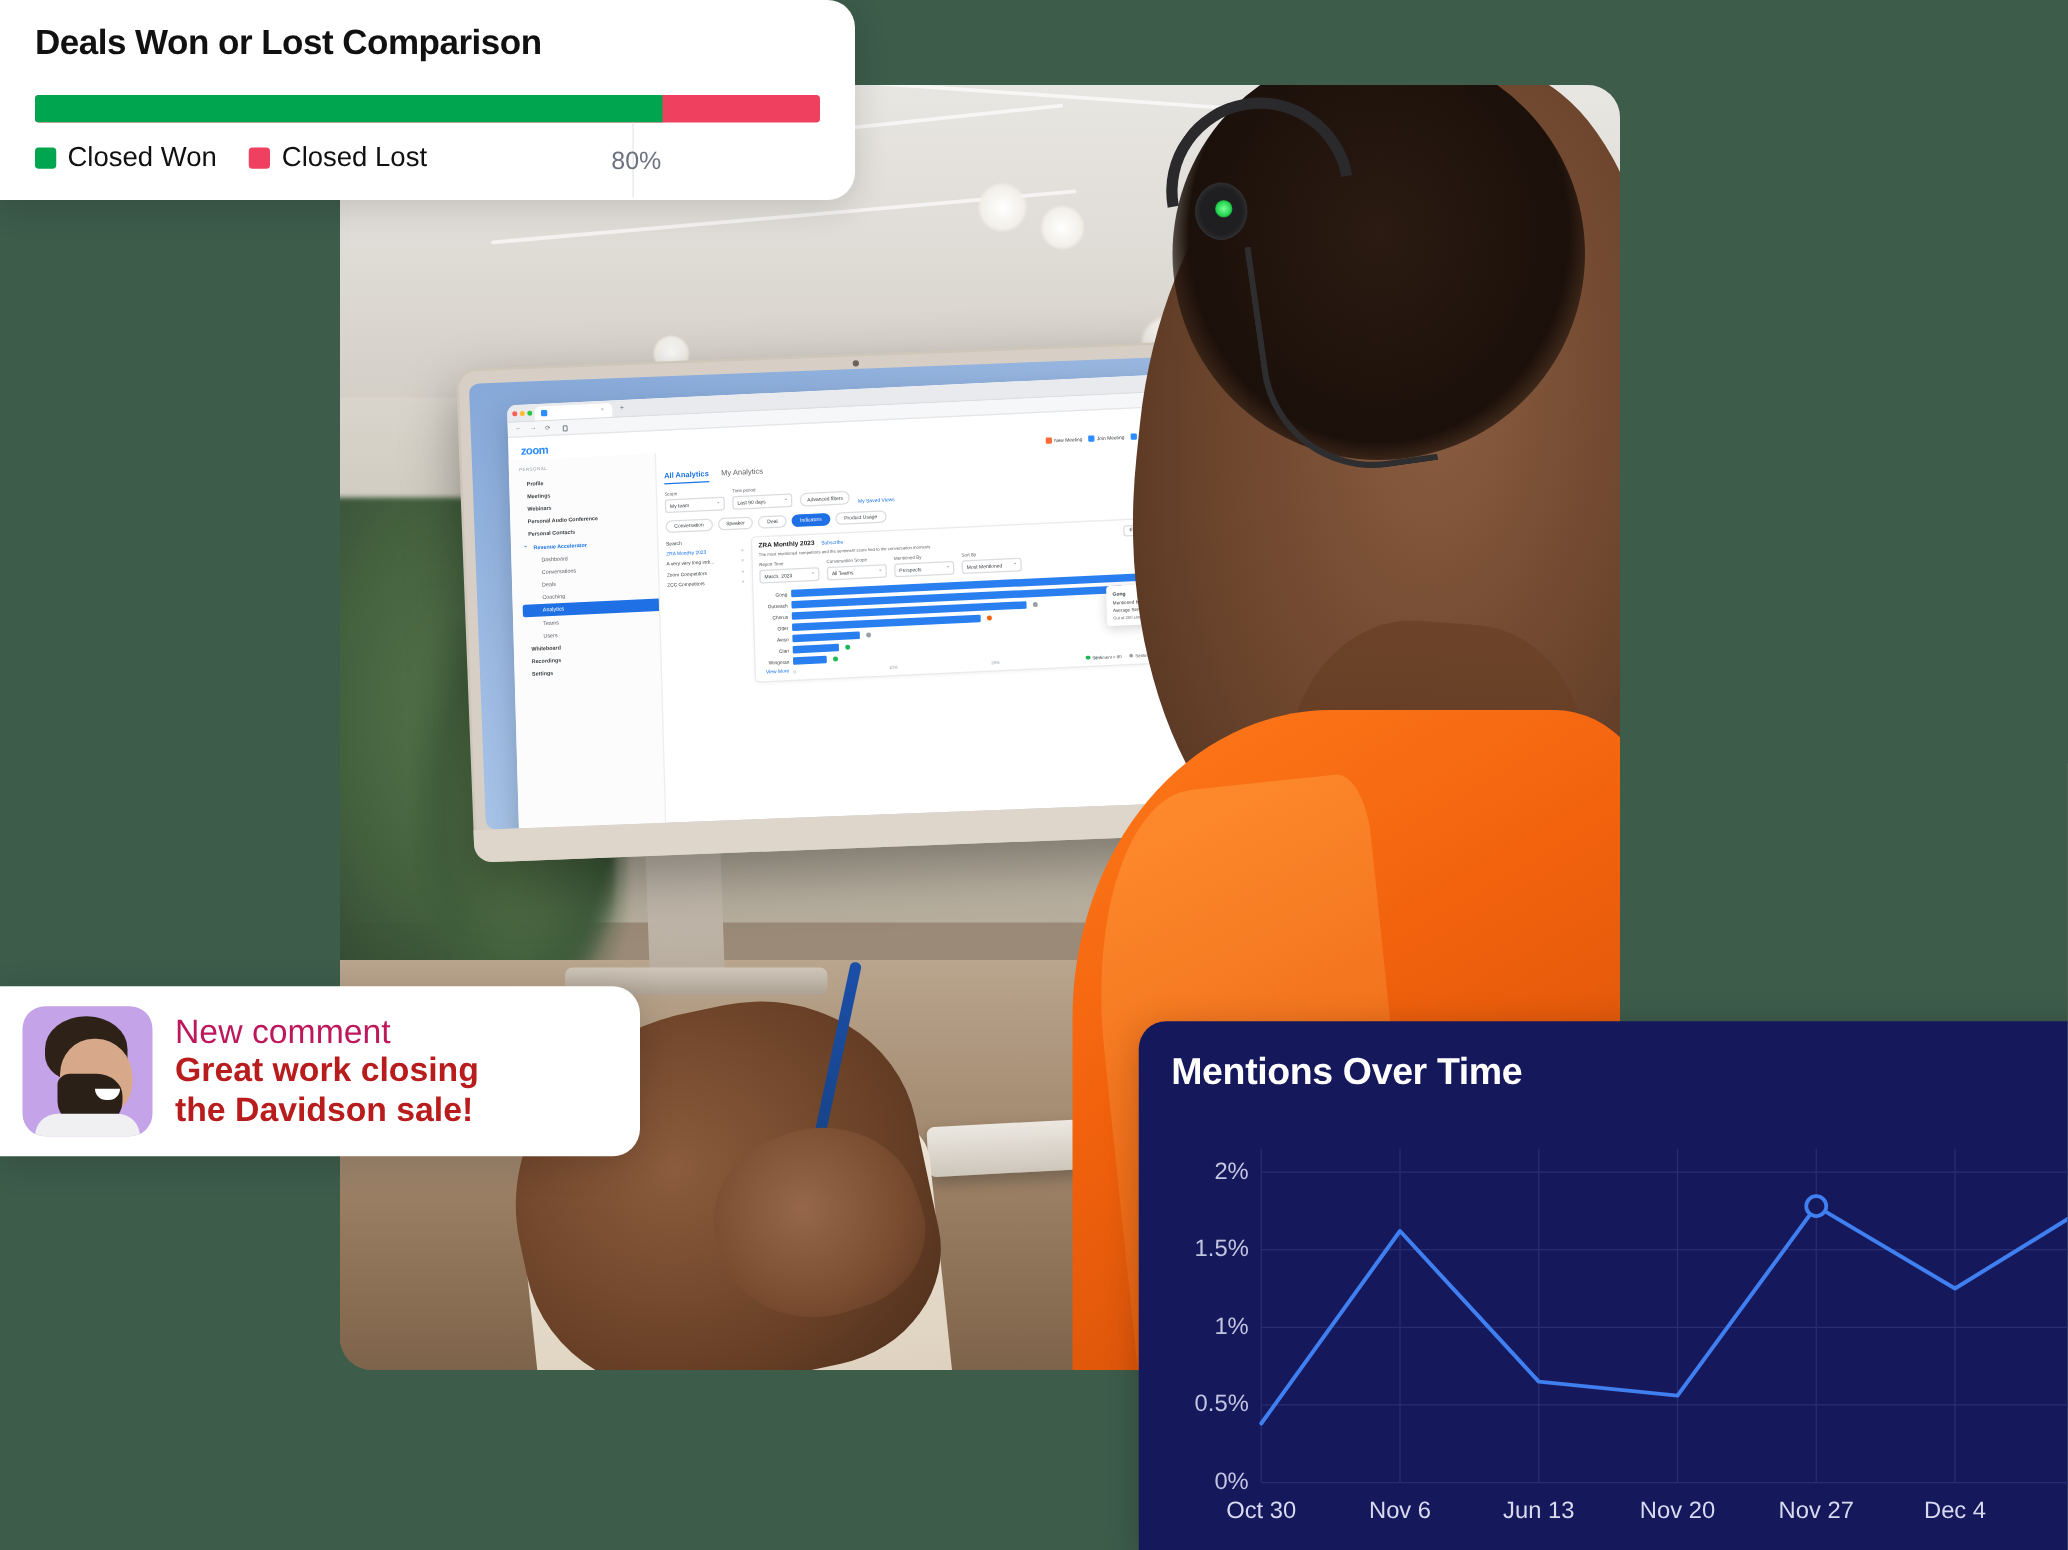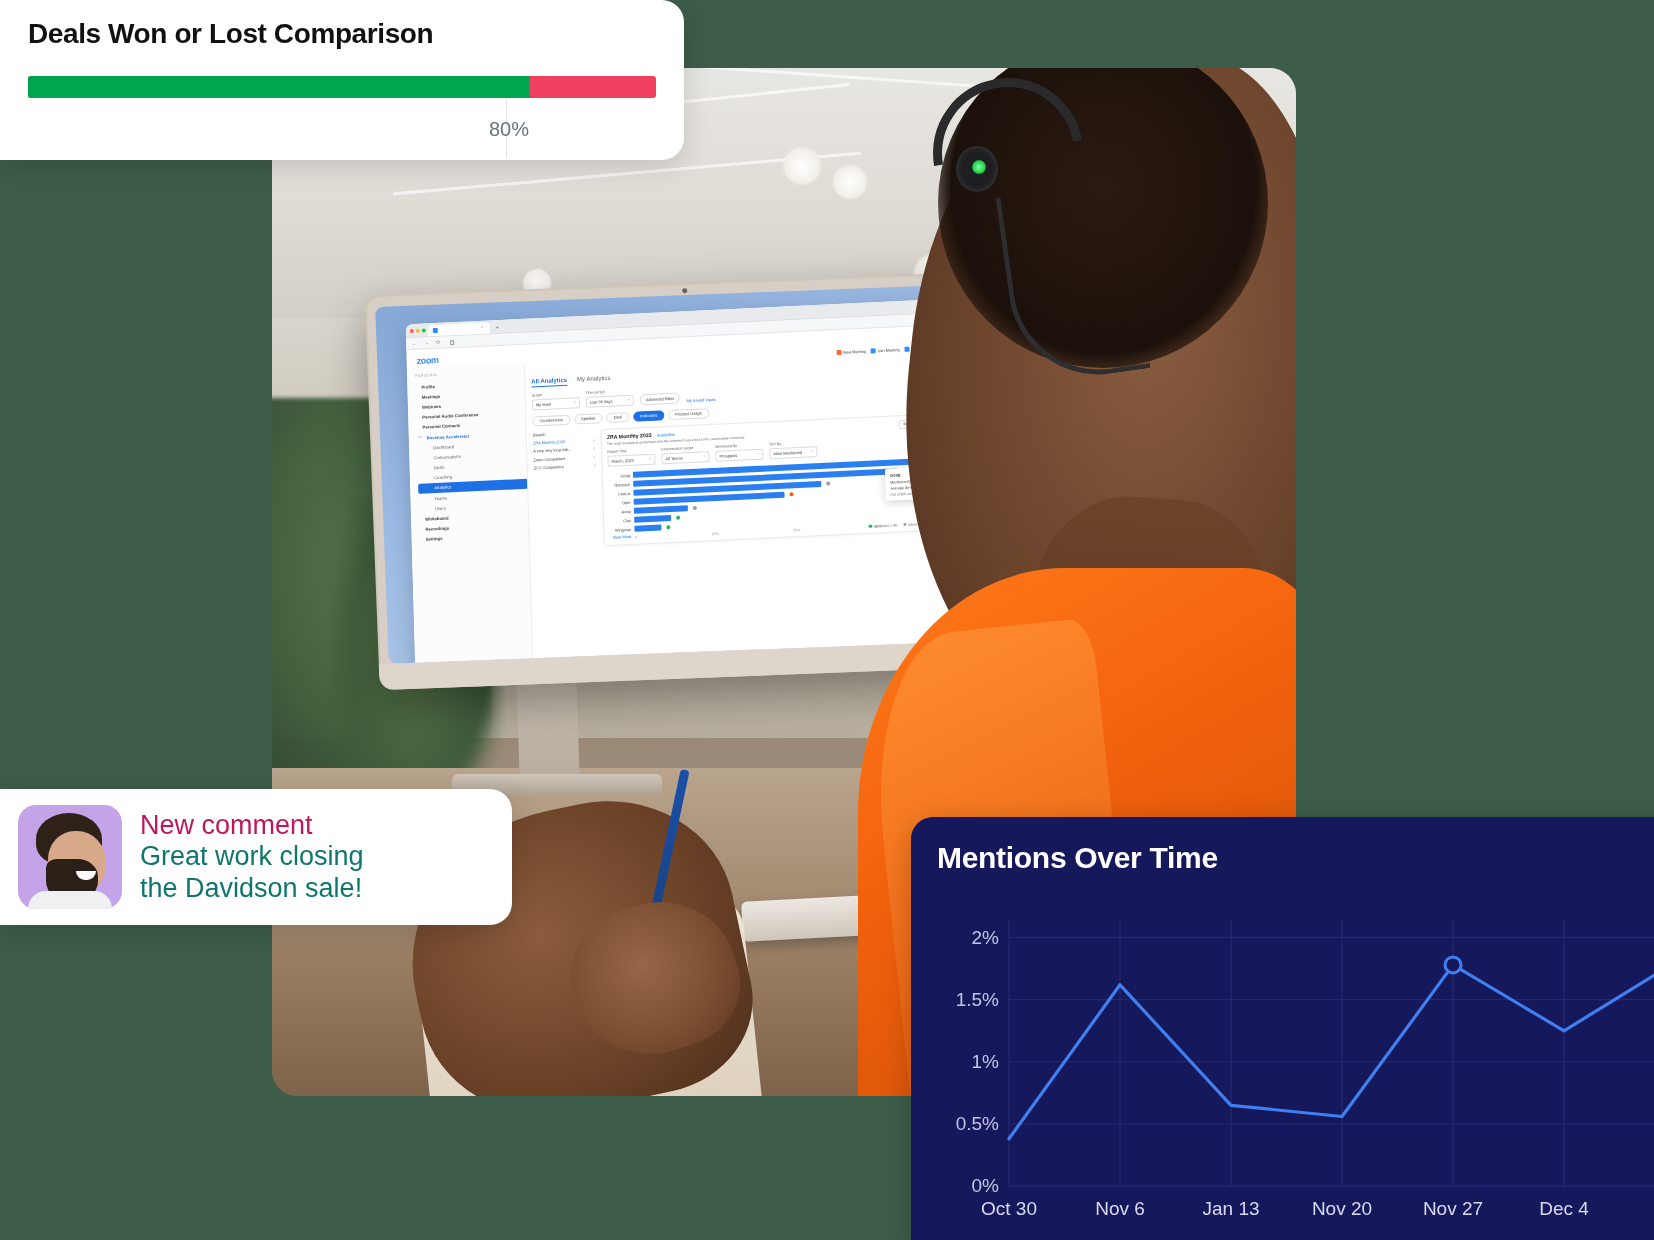--- a/index.html
+++ b/index.html
@@ -257,21 +257,21 @@
   .avatar{
     width:104px; height:104px; border-radius:18px; background:#c4a3e8; overflow:hidden; position:relative; flex:none;
   }
   .av-hair{position:absolute; left:18px; top:8px; width:66px;height:52px;background:#2e2218;border-radius:50% 50% 36% 40%;}
   .av-face{position:absolute; left:30px; top:26px; width:58px;height:62px;background:#d8a88a;border-radius:46% 50% 44% 48%;}
   .av-beard{position:absolute; left:28px; top:54px; width:52px;height:44px;background:#2b2018;border-radius:20% 40% 50% 50%;}
   .av-sm{position:absolute; left:58px; top:66px; width:20px;height:9px;background:#fff;border-radius:0 0 10px 10px;}
   .av-body{position:absolute; left:10px; bottom:0; width:84px;height:18px;background:#f0f0f2;border-radius:22px 22px 0 0;}
   .ctext{min-width:0;}
   .ctext .lbl{ font-size:27px; color:#be185d; line-height:1.16;}
-  .ctext .msg{ font-size:27px; color:#0f766e; font-weight:400; line-height:1.16;}
+  .ctext .msg{ font-size:27px; color:#b91c1c; font-weight:700; line-height:1.16;}
 
   
   .mentions{
     position:absolute; left:911px; top:817px; width:770px; height:423px;
     background:#16185c; border-radius:22px 0 0 0; padding:24px 0 0 26px; overflow:hidden;
     box-shadow:0 6px 28px rgba(0,0,0,.22);
   }
   .mentions h2{ color:#fff; font-size:30px; font-weight:700; letter-spacing:-.3px;}
   .mplot{ position:absolute; left:26px; top:84px; right:0; bottom:0;}
   .mplot svg{ display:block; }
@@ -560,20 +560,30 @@
     <div class="p-pants"></div>
     <div class="p-arm"></div>
     <div class="p-pen"></div>
     <div class="p-hand"></div>
   </div>
 
   <div class="deals">
     <h2>Deals Won or Lost Comparison</h2>
     <div class="dbar">
       <div class="won" id="wonbar" style="width: 80%;"></div>
+    </div>
+    <div class="dlegend">
+      <div class="dl">
+        <i style="background:#00a54f"></i>
+        <span>Closed Won</span>
+      </div>
+      <div class="dl">
+        <i style="background:#ef4060"></i>
+        <span>Closed Lost</span>
+      </div>
     </div>
     <div class="dtick"></div>
     <div class="dpct">80%</div>
   </div>
 
   <div class="comment">
     <div class="avatar">
       <div class="av-hair"></div>
       <div class="av-face"></div>
       <div class="av-beard"></div>
@@ -606,21 +616,21 @@
           <path d="M72.0 237.8 L183.0 83.8 L294.0 204.3 L405.0 215.5 L516.0 63.9 L627.0 129.8 L738.0 61.5 " fill="none" stroke="#3f7ff0" stroke-width="3.2" stroke-linejoin="round" stroke-linecap="round"></path>
           <circle cx="516.0" cy="63.9" r="8" fill="#16185c" stroke="#3f7ff0" stroke-width="3"></circle>
         </svg>
         <div class="ytick" style="left: 0px; top: 285px;">0%</div>
         <div class="ytick" style="left: 0px; top: 222.9px;">0.5%</div>
         <div class="ytick" style="left: 0px; top: 160.8px;">1%</div>
         <div class="ytick" style="left: 0px; top: 98.7px;">1.5%</div>
         <div class="ytick" style="left: 0px; top: 36.6px;">2%</div>
         <div class="xtick" style="left: 72px; top: 297px; text-align: right;">Oct 30</div>
         <div class="xtick" style="left: 183px; top: 297px;">Nov 6</div>
-        <div class="xtick" style="left: 294px; top: 297px;">Jan 13</div>
+        <div class="xtick" style="left: 294px; top: 297px;">Jun 13</div>
         <div class="xtick" style="left: 405px; top: 297px;">Nov 20</div>
         <div class="xtick" style="left: 516px; top: 297px;">Nov 27</div>
         <div class="xtick" style="left: 627px; top: 297px;">Dec 4</div>
         <div class="xtick" style="left: 738px; top: 297px;">Dec 11</div>
       </div>
   </div>
 
 </div>
 
 </body></html>

